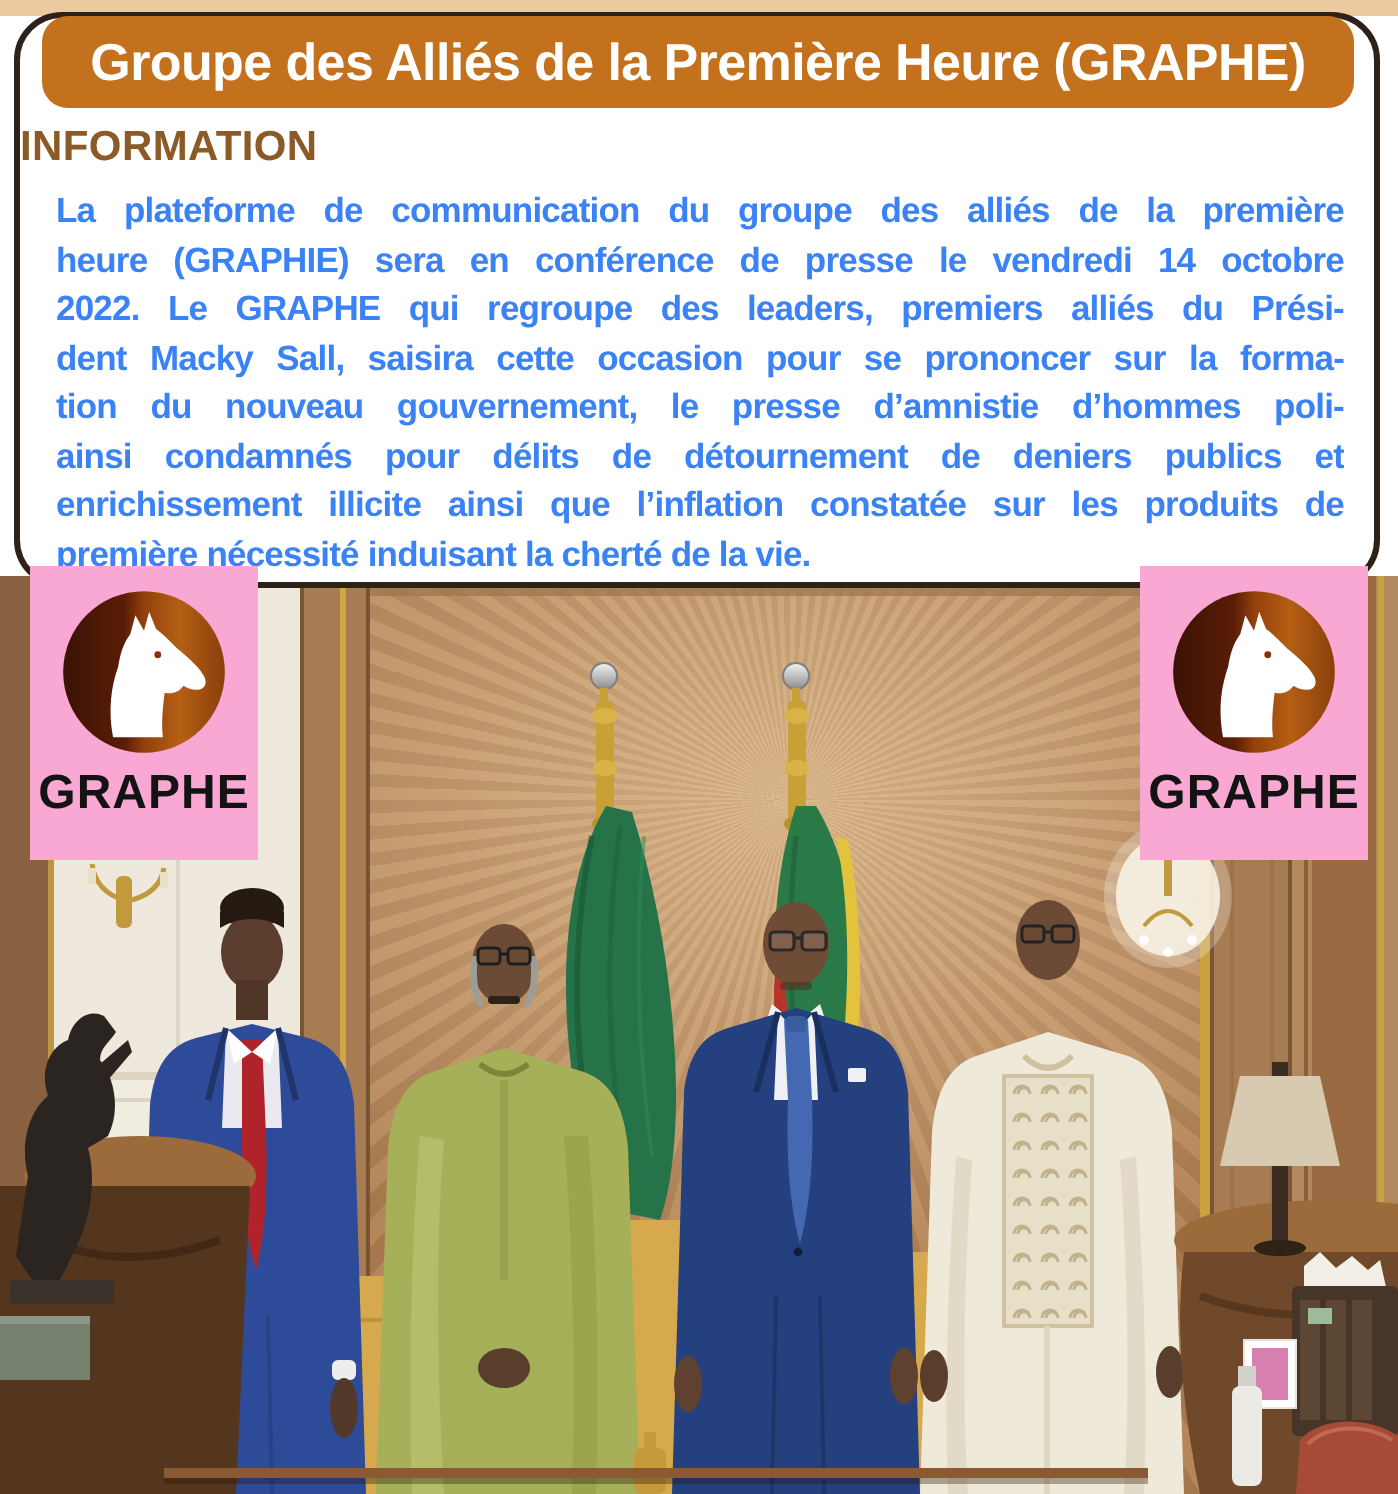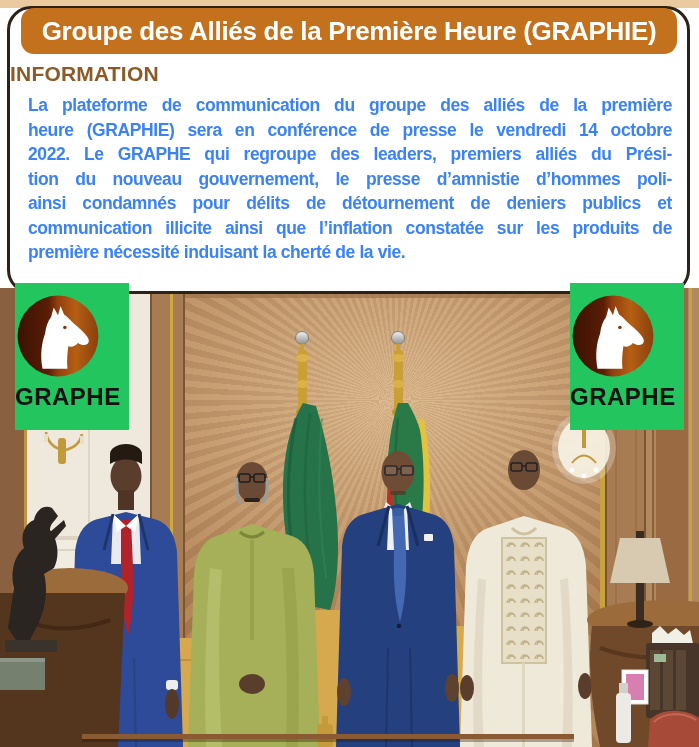--- a/index.html
+++ b/index.html
@@ -23,46 +23,47 @@
   
   .photo{position:absolute;left:0;top:288px;width:699px;height:459px;z-index:1;overflow:hidden;background:#b98f66;}
   .door-sunburst{position:absolute;left:185px;top:0;width:415px;height:459px;
     background:
       radial-gradient(ellipse 430px 320px at 50.6% 24.4%, rgba(250,226,186,0.45), rgba(140,92,48,0.32) 80%),
       repeating-conic-gradient(from 0deg at 50.6% 24.4%, #c79b6e 0deg 1.8deg, #b2845a 1.8deg 3.6deg);
     background-color:#bf9469;}
   .scene{position:absolute;left:0;top:0;width:699px;height:459px;}
 
   
-  .logo-card{position:absolute;top:283px;width:114px;height:147px;background:#22c55e;z-index:4;
-    display:flex;flex-direction:column;}
+  .logo-card{position:absolute;top:283px;width:114px;height:147px;background:#f9a8d4;z-index:4;
+    display:flex;flex-direction:column;align-items:center;}
   .logo-card.left{left:15px;}
   .logo-card.right{left:570px;}
   .logo-card svg{margin-top:10px;}
   .logo-label{font-weight:800;font-size:24px;color:#131313;letter-spacing:0.5px;margin-top:4px;}
 </style>
 </head>
 <body>
 
 <div class="canvas">
 
   <div class="top-strip"></div>
 
   <div class="content-card">
     <div class="header-bar">
-      <span>Groupe des Alliés de la Première Heure (GRAPHIE)</span>
+      <span>Groupe des Alliés de la Première Heure (GRAPHE)</span>
     </div>
     <div class="info-title">INFORMATION</div>
     <div class="paragraph">
       <div class="jline">La plateforme de communication du groupe des alliés de la première</div>
       <div class="jline">heure (GRAPHIE) sera en conférence de presse le vendredi 14 octobre</div>
       <div class="jline">2022. Le GRAPHE qui regroupe des leaders, premiers alliés du Prési-</div>
+      <div class="jline">dent Macky Sall, saisira cette occasion pour se prononcer sur la forma-</div>
       <div class="jline">tion du nouveau gouvernement, le presse d’amnistie d’hommes poli-</div>
       <div class="jline">ainsi condamnés pour délits de détournement de deniers publics et</div>
-      <div class="jline">communication illicite  ainsi que l’inflation constatée sur les produits de</div>
+      <div class="jline">enrichissement illicite  ainsi que l’inflation constatée sur les produits de</div>
       <div class="jline last">première nécessité induisant la cherté de la vie.</div>
     </div>
   </div>
 
   <div class="photo">
     <div class="door-sunburst"></div>
 
     <svg class="scene" viewBox="0 0 699 459">
       <defs>
         <linearGradient id="silver" x1="0" y1="0" x2="0" y2="1">

